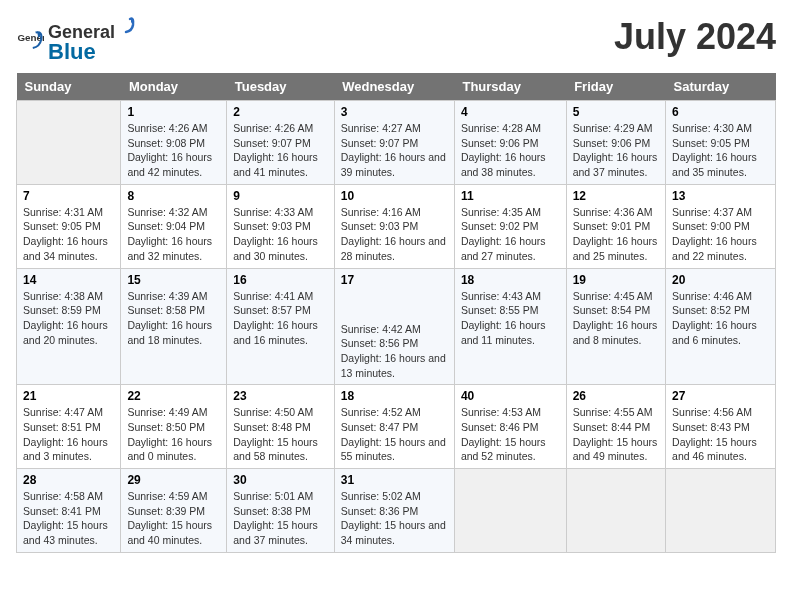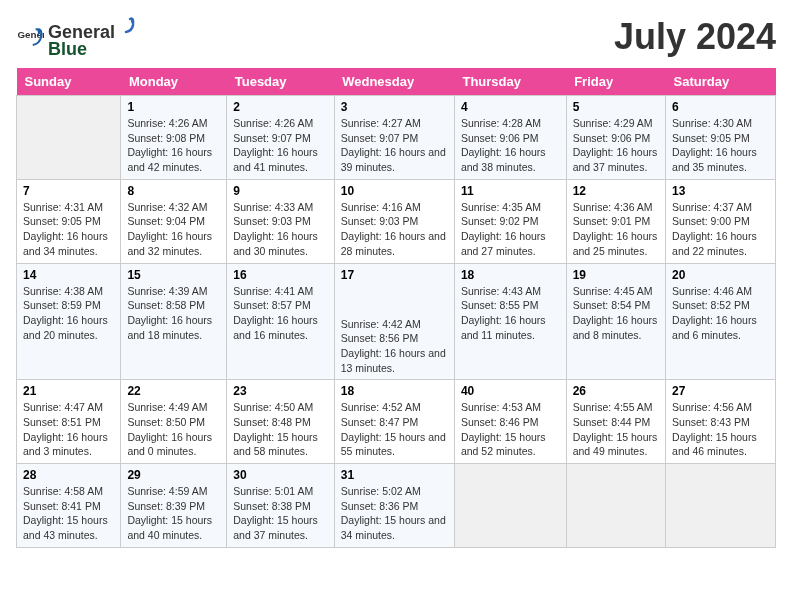--- a/index.html
+++ b/index.html
@@ -47,21 +47,21 @@
       font-size: 16px;
       color: #333;
       font-weight: normal;
     }
     table {
       width: 100%;
       border-collapse: collapse;
       font-size: 11px;
     }
     thead tr th {
-      background-color: #ec4899;
+      background-color: #737373;
       color: #fff;
       padding: 6px 8px;
       text-align: left;
       font-size: 13px;
       font-weight: bold;
     }
     tbody tr td {
       border: 1px solid #ccc;
       padding: 4px 6px;
       vertical-align: top;
@@ -99,21 +99,21 @@
       <path d="M30 6 L36 10 L32 16" fill="#1a5fa8"></path>
     </svg>
     <div>
       <div style="display:flex; align-items:baseline; gap:0px;">
         <span class="logo-text-general">General</span>
         <svg width="22" height="22" viewBox="0 0 22 22" style="margin:0 1px;">
           <path d="M14 3 Q18 1 17 9 Q16 15 10 16" stroke="#2a6bbf" stroke-width="2.5" fill="none" stroke-linecap="round"></path>
           <path d="M15 2 L18 5 L15 7" fill="#2a6bbf"></path>
         </svg>
       </div>
-      <div class="logo-text-blue" style="margin-top:-4px; font-size:18px; font-weight:bold; color:#14532d;">Blue</div>
+      <div class="logo-text-blue" style="margin-top:-4px; font-size:22px; font-weight:bold; color:#0369a1;">Blue</div>
     </div>
   </div>
   <div class="title-area">
     <div class="main-title">July 2024</div>
   </div>
 </div>
 
 <table>
   <thead>
     <tr>

